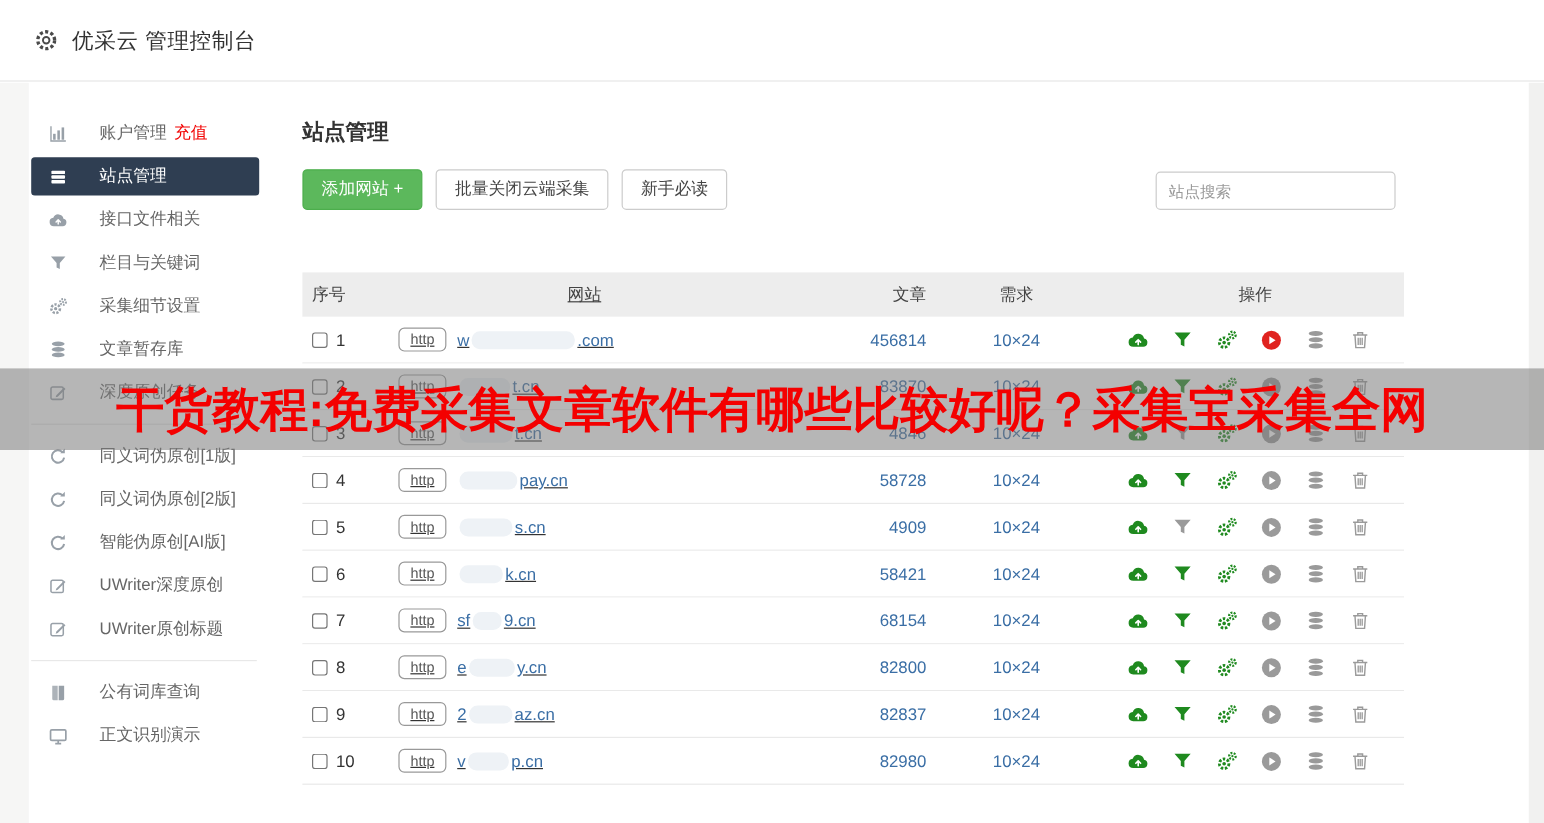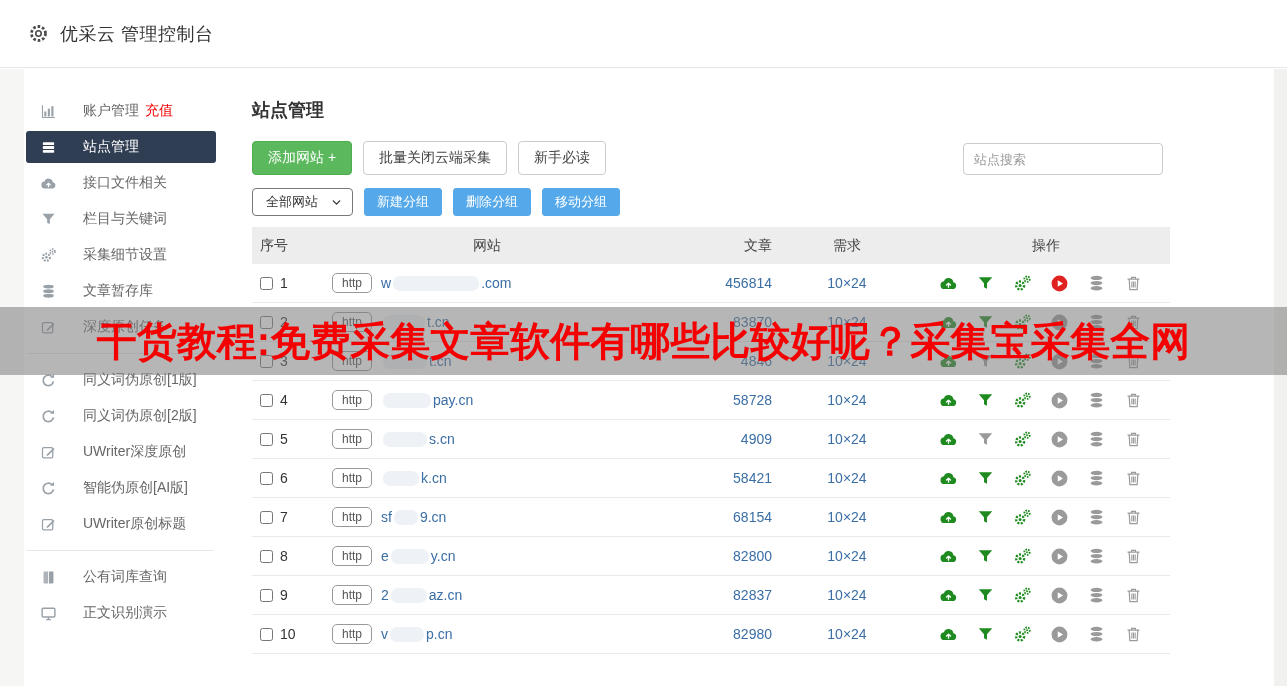--- a/index.html
+++ b/index.html
@@ -46,21 +46,21 @@
     border-radius:4px;font-size:13px;color:#333;cursor:pointer;background:#fff;}
   .select .chev{width:13px;height:13px;margin-left:12px;color:#333;}
   .btn-blue{height:28px;padding:0 12px;font-size:13px;background:#55a9ea;border:1px solid #55a9ea;
     color:#fff;border-radius:3px;display:inline-flex;align-items:center;cursor:pointer;}
 
   
   .table{position:absolute;top:158px;left:0;width:918px;font-size:14px;}
   .thead{display:flex;align-items:center;height:37px;background:#ededed;color:#444;}
   .trow{display:flex;align-items:center;height:39px;border-bottom:1px solid #e9e9e9;background:#fff;}
   .c-seq{width:70px;display:flex;align-items:center;padding-left:8px;gap:7px;}
-  .c-site{width:330px;display:flex;align-items:center;padding-left:10px;}
+  .c-site{width:330px;display:flex;align-items:center;padding-left:10px;text-decoration:underline;}
   .c-art{width:120px;text-align:right;}
   .c-dem{width:150px;text-align:center;}
   .c-ops{width:248px;display:flex;align-items:center;gap:17px;padding-left:16px;}
   .thead .c-site{justify-content:center;padding-left:0;}
   .thead .c-ops{display:block;text-align:center;padding-left:0;}
   .blue{color:#3a6ea5;}
   .http-badge{display:inline-block;border:1px solid #999;border-radius:5px;padding:3px 9px;
     font-size:12px;color:#555;margin-right:9px;line-height:1;}
   .domain{color:#3a6ea5;text-decoration:none;cursor:pointer;display:inline-flex;align-items:center;}
   .blur{display:inline-block;height:15px;border-radius:7px;background:#eef2f6;margin:0 2px;}
@@ -204,29 +204,29 @@
       <span class="slabel">同义词伪原创[1版]</span>
     </div>
     <div class="side-item">
       <svg class="icon sicon">
         <use href="#i-refresh"></use>
       </svg>
       <span class="slabel">同义词伪原创[2版]</span>
     </div>
     <div class="side-item">
       <svg class="icon sicon">
+        <use href="#i-refresh"></use>
+      </svg>
+      <span class="slabel">智能伪原创[AI版]</span>
+    </div>
+    <div class="side-item">
+      <svg class="icon sicon">
         <use href="#i-edit"></use>
       </svg>
       <span class="slabel">UWriter深度原创</span>
-    </div>
-    <div class="side-item">
-      <svg class="icon sicon">
-        <use href="#i-refresh"></use>
-      </svg>
-      <span class="slabel">智能伪原创[AI版]</span>
     </div>
     <div class="side-item">
       <svg class="icon sicon">
         <use href="#i-edit"></use>
       </svg>
       <span class="slabel">UWriter原创标题</span>
     </div>
     <div class="side-divider"></div>
     <div class="side-item">
       <svg class="icon sicon">
@@ -246,31 +246,20 @@
   <h1 class="page-title">站点管理</h1>
 
   <div class="toolbar">
     <button class="btn btn-green">添加网站 +</button>
     <button class="btn">批量关闭云端采集</button>
     <button class="btn">新手必读</button>
   </div>
 
   <input class="search-input" type="text" placeholder="站点搜索" style="">
 
-  <div class="group-bar">
-    <div class="select">
-      <span>全部网站</span>
-      <svg class="icon chev">
-          <use href="#i-chevron"></use>
-        </svg>
-    </div>
-    <button class="btn-blue">新建分组</button>
-    <button class="btn-blue">删除分组</button>
-    <button class="btn-blue">移动分组</button>
-  </div>
 
   <div class="table">
     <div class="thead" id="thead">
         <div class="c-seq">序号</div>
         <div class="c-site">网站</div>
         <div class="c-art">文章</div>
         <div class="c-dem">需求</div>
         <div class="c-ops">操作</div>
       </div>
     <div id="tbody">

